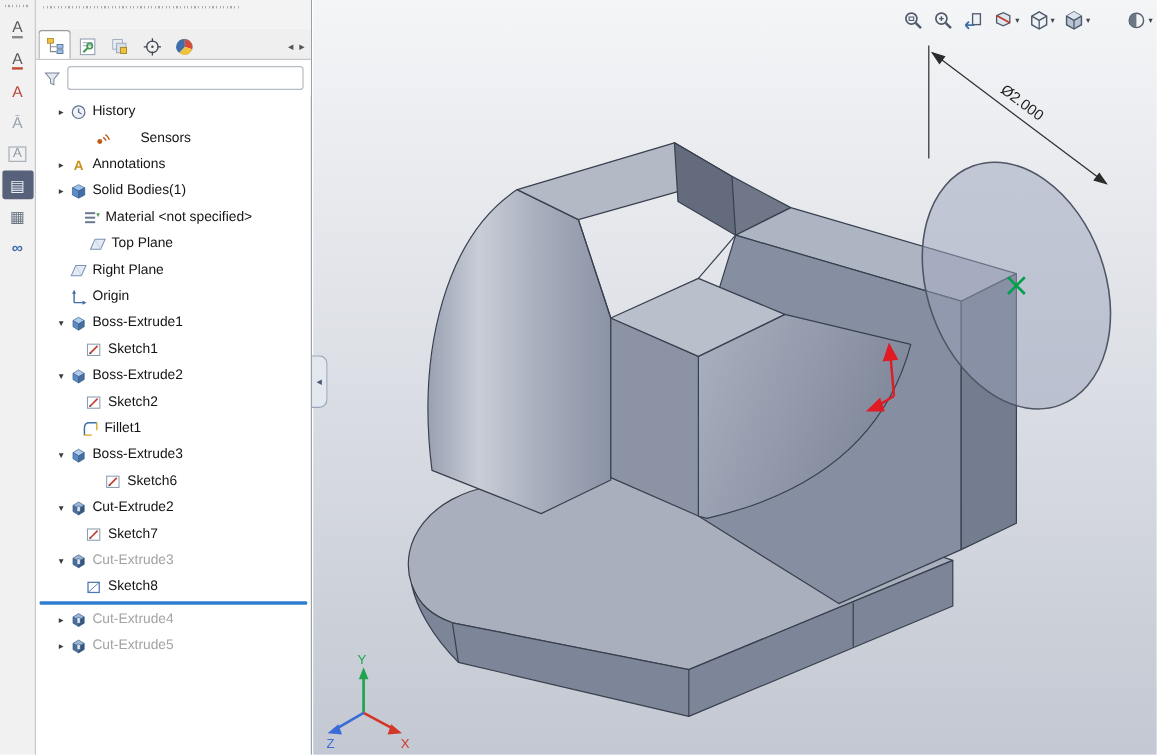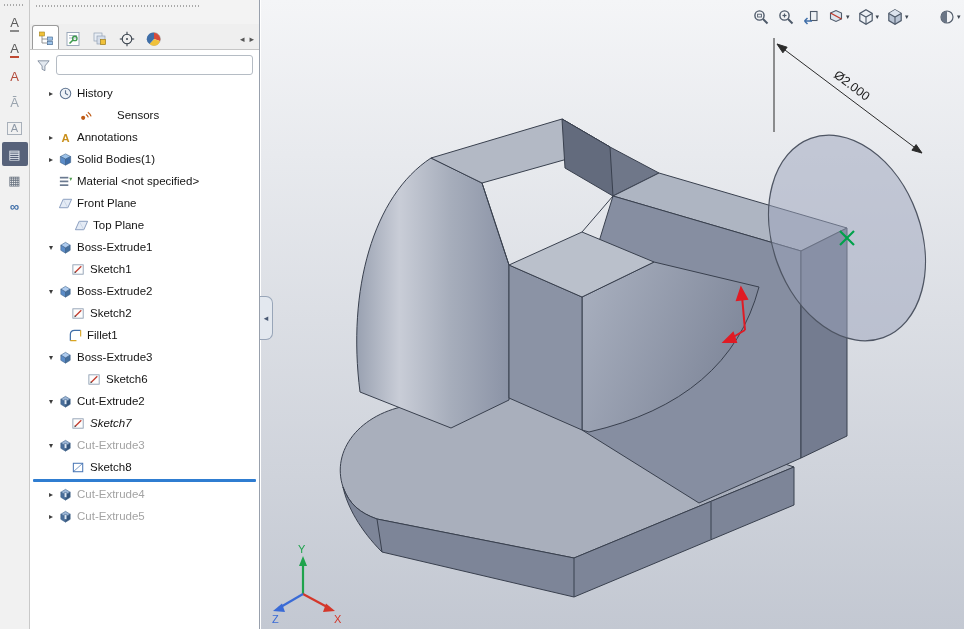--- a/index.html
+++ b/index.html
@@ -290,40 +290,47 @@
           </svg>
           <span class="tlabel">Annotations</span>
         </div>
         <div class="trow" style="padding-left: 15px;">
           <span class="exp">▸</span>
           <svg class="ticon">
             <use href="#ic-solid-bodies"></use>
           </svg>
           <span class="tlabel">Solid Bodies(1)</span>
         </div>
-        <div class="trow" style="padding-left: 15px;">
+        <div class="trow" style="padding-left: 15px; margin-left: 11px;">
           <span class="exp"></span>
           <svg class="ticon">
             <use href="#ic-material"></use>
           </svg>
           <span class="tlabel">Material &lt;not specified&gt;</span>
         </div>
-        <div class="trow" style="padding-left: 15px;">
+        <div class="trow" style="padding-left: 31px;">
           <span class="exp"></span>
           <svg class="ticon">
             <use href="#ic-plane"></use>
           </svg>
-          <span class="tlabel">Front Plane</span>
-        </div>
-        <div class="trow" style="padding-left: 31px;">
+          <span class="tlabel">Top Plane</span>
+        </div>
+        <div class="trow" style="padding-left: 15px;">
           <span class="exp"></span>
           <svg class="ticon">
             <use href="#ic-plane"></use>
           </svg>
-          <span class="tlabel">Top Plane</span>
+          <span class="tlabel">Right Plane</span>
+        </div>
+        <div class="trow" style="padding-left: 15px;">
+          <span class="exp"></span>
+          <svg class="ticon">
+            <use href="#ic-origin"></use>
+          </svg>
+          <span class="tlabel">Origin</span>
         </div>
         <div class="trow" style="padding-left: 15px;">
           <span class="exp">▾</span>
           <svg class="ticon">
             <use href="#ic-boss-extrude"></use>
           </svg>
           <span class="tlabel">Boss-Extrude1</span>
         </div>
         <div class="trow" style="padding-left: 28px;">
           <span class="exp"></span>
@@ -367,21 +374,21 @@
           </svg>
           <span class="tlabel">Sketch6</span>
         </div>
         <div class="trow" style="padding-left: 15px;">
           <span class="exp">▾</span>
           <svg class="ticon">
             <use href="#ic-cut-extrude"></use>
           </svg>
           <span class="tlabel">Cut-Extrude2</span>
         </div>
-        <div class="trow" style="padding-left: 28px; font-style: italic;">
+        <div class="trow" style="padding-left: 28px;">
           <span class="exp"></span>
           <svg class="ticon">
             <use href="#ic-sketch"></use>
           </svg>
           <span class="tlabel">Sketch7</span>
         </div>
         <div class="trow grayed" style="padding-left: 15px;">
           <span class="exp">▾</span>
           <svg class="ticon">
             <use href="#ic-cut-extrude"></use>

